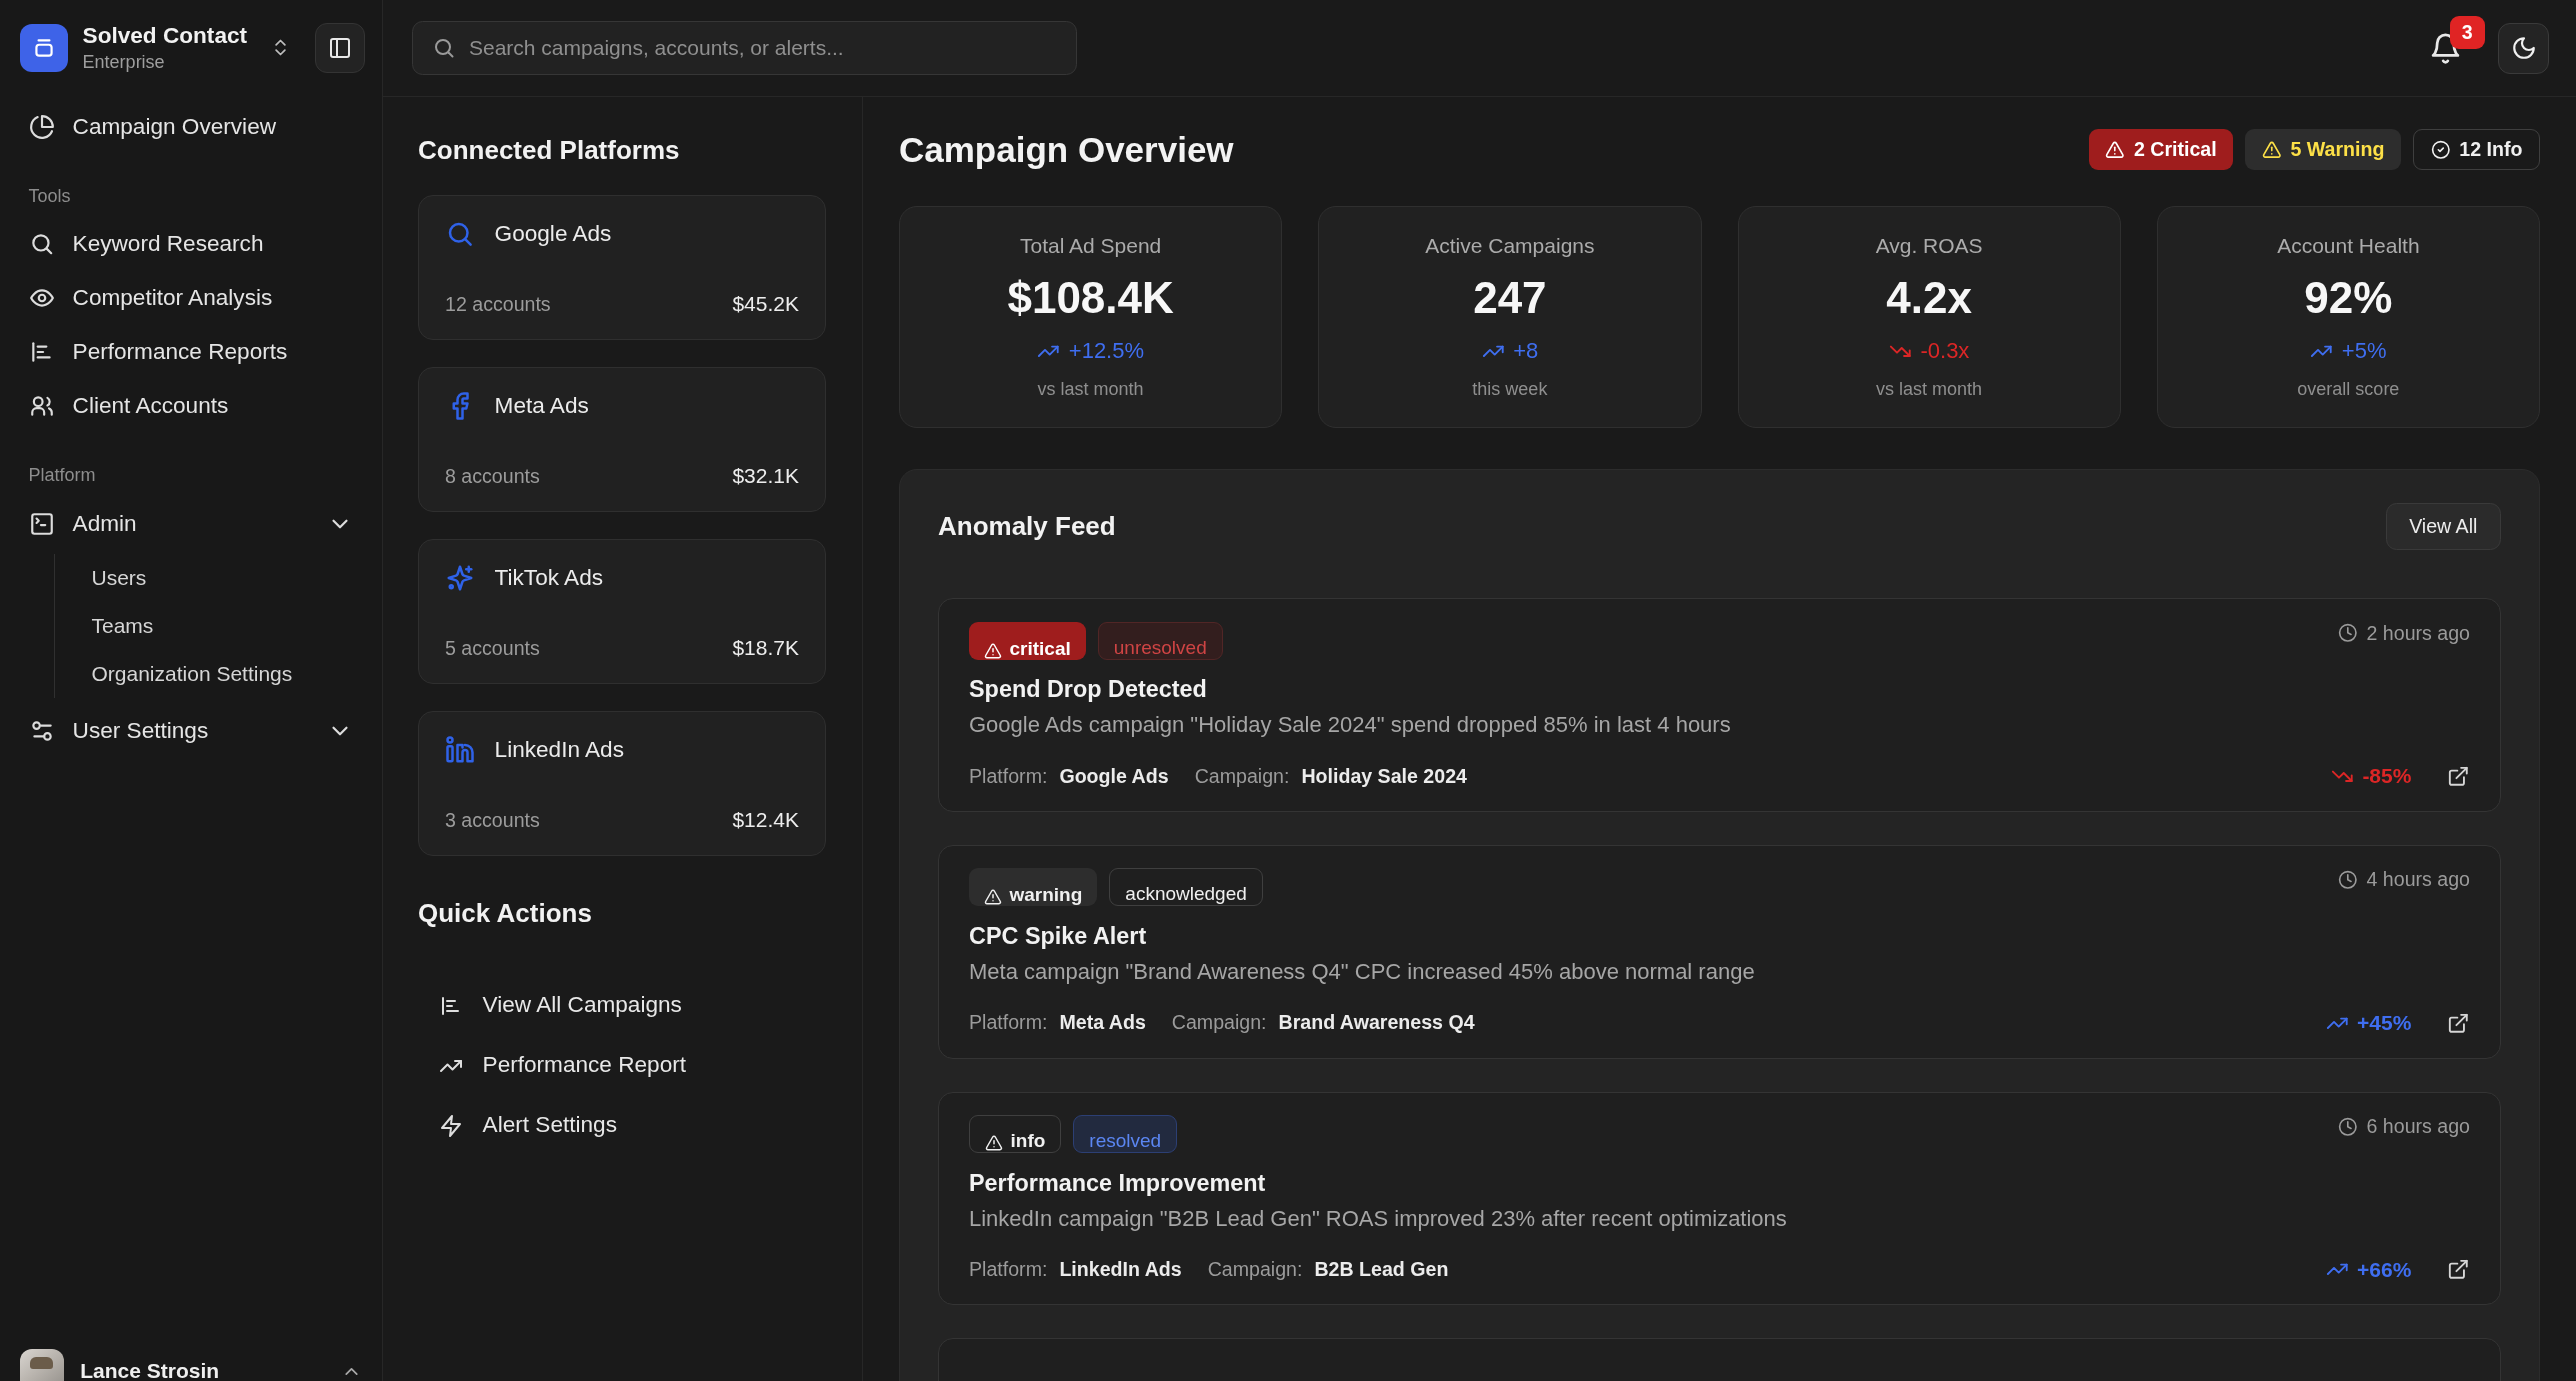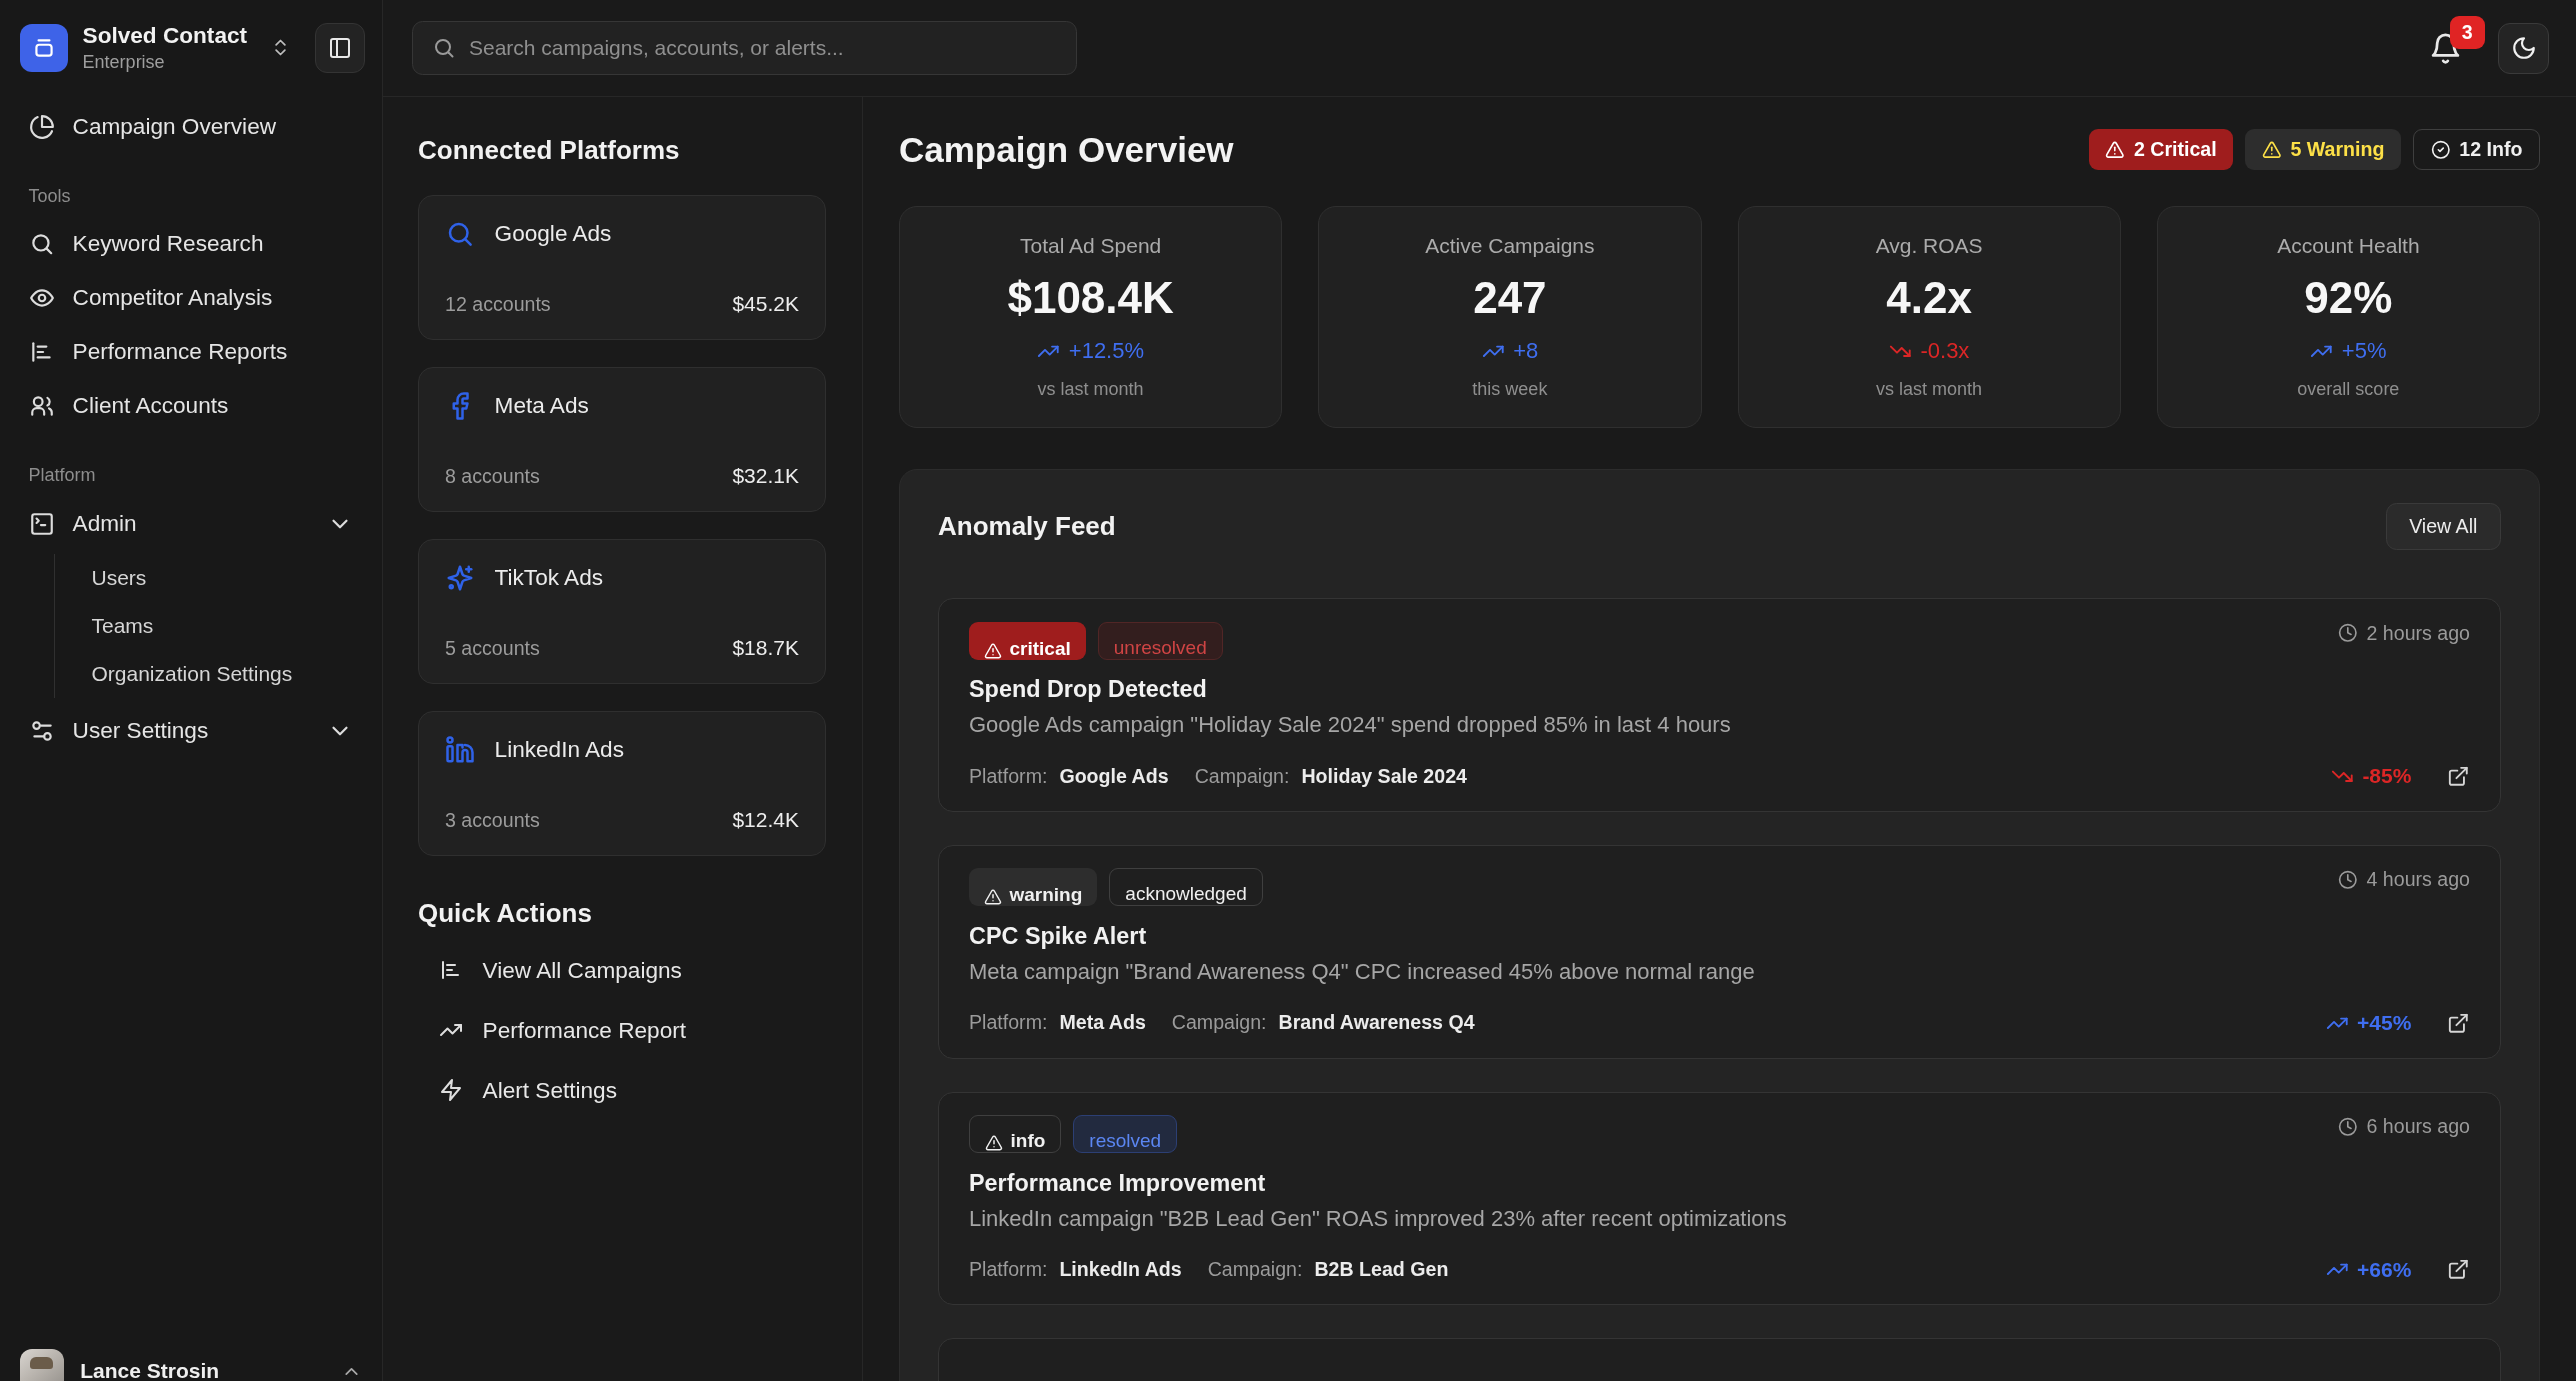--- a/index.html
+++ b/index.html
@@ -67,21 +67,21 @@
   .col-title { font-size:26px; font-weight:700; margin:0 0 29px; color:#f2f2f2; }
   .pcard { display:flex; flex-direction:column; justify-content:space-between; width:100%; height:145px;
            background:#212121; border:1.5px solid #2f2f2f; border-radius:15px; padding:22.6px 26px; margin-bottom:27px; color:#efefef; text-align:left; }
   .pcard-top { display:flex; align-items:center; gap:19.6px; font-size:22.6px; color:#ececec; }
   .picon { color:#2f62e8; }
   .picon .ic { width:30px; height:30px; }
   .pcard-bot { display:flex; justify-content:space-between; align-items:center; }
   .paccounts { font-size:19.6px; color:#9c9c9c; }
   .pspend { font-size:21px; color:#ededed; }
   .qa-title { margin-top:42px; }
-  .qa { display:flex; align-items:flex-start; gap:19.6px; height:60px; padding:0 21px; background:none; border:0; color:#e8e8e8; font-size:22.6px; width:100%; text-align:left; border-radius:10.6px; }
+  .qa { display:flex; align-items:flex-end; gap:19.6px; height:60px; padding:0 21px; background:none; border:0; color:#e8e8e8; font-size:22.6px; width:100%; text-align:left; border-radius:10.6px; }
   .qa .ic { width:24px; height:24px; color:#dedede; }
 
   
   .main { flex:1; padding:32px 36px 0; overflow:hidden; min-width:0; }
   .main-head { display:flex; align-items:center; justify-content:space-between; }
   h1.page-title { font-size:35px; font-weight:700; margin:0; color:#f3f3f3; }
   .badges { display:flex; gap:12px;margin-left:48px; }
   .badge { display:inline-flex; align-items:center; gap:9px; height:41px; padding:0 16.6px; border-radius:9px; font-size:19.6px; font-weight:600; }
   .badge .ic { width:19.6px; height:19.6px; }
   .badge-critical { background:#9f1d1d; color:#fff; }

